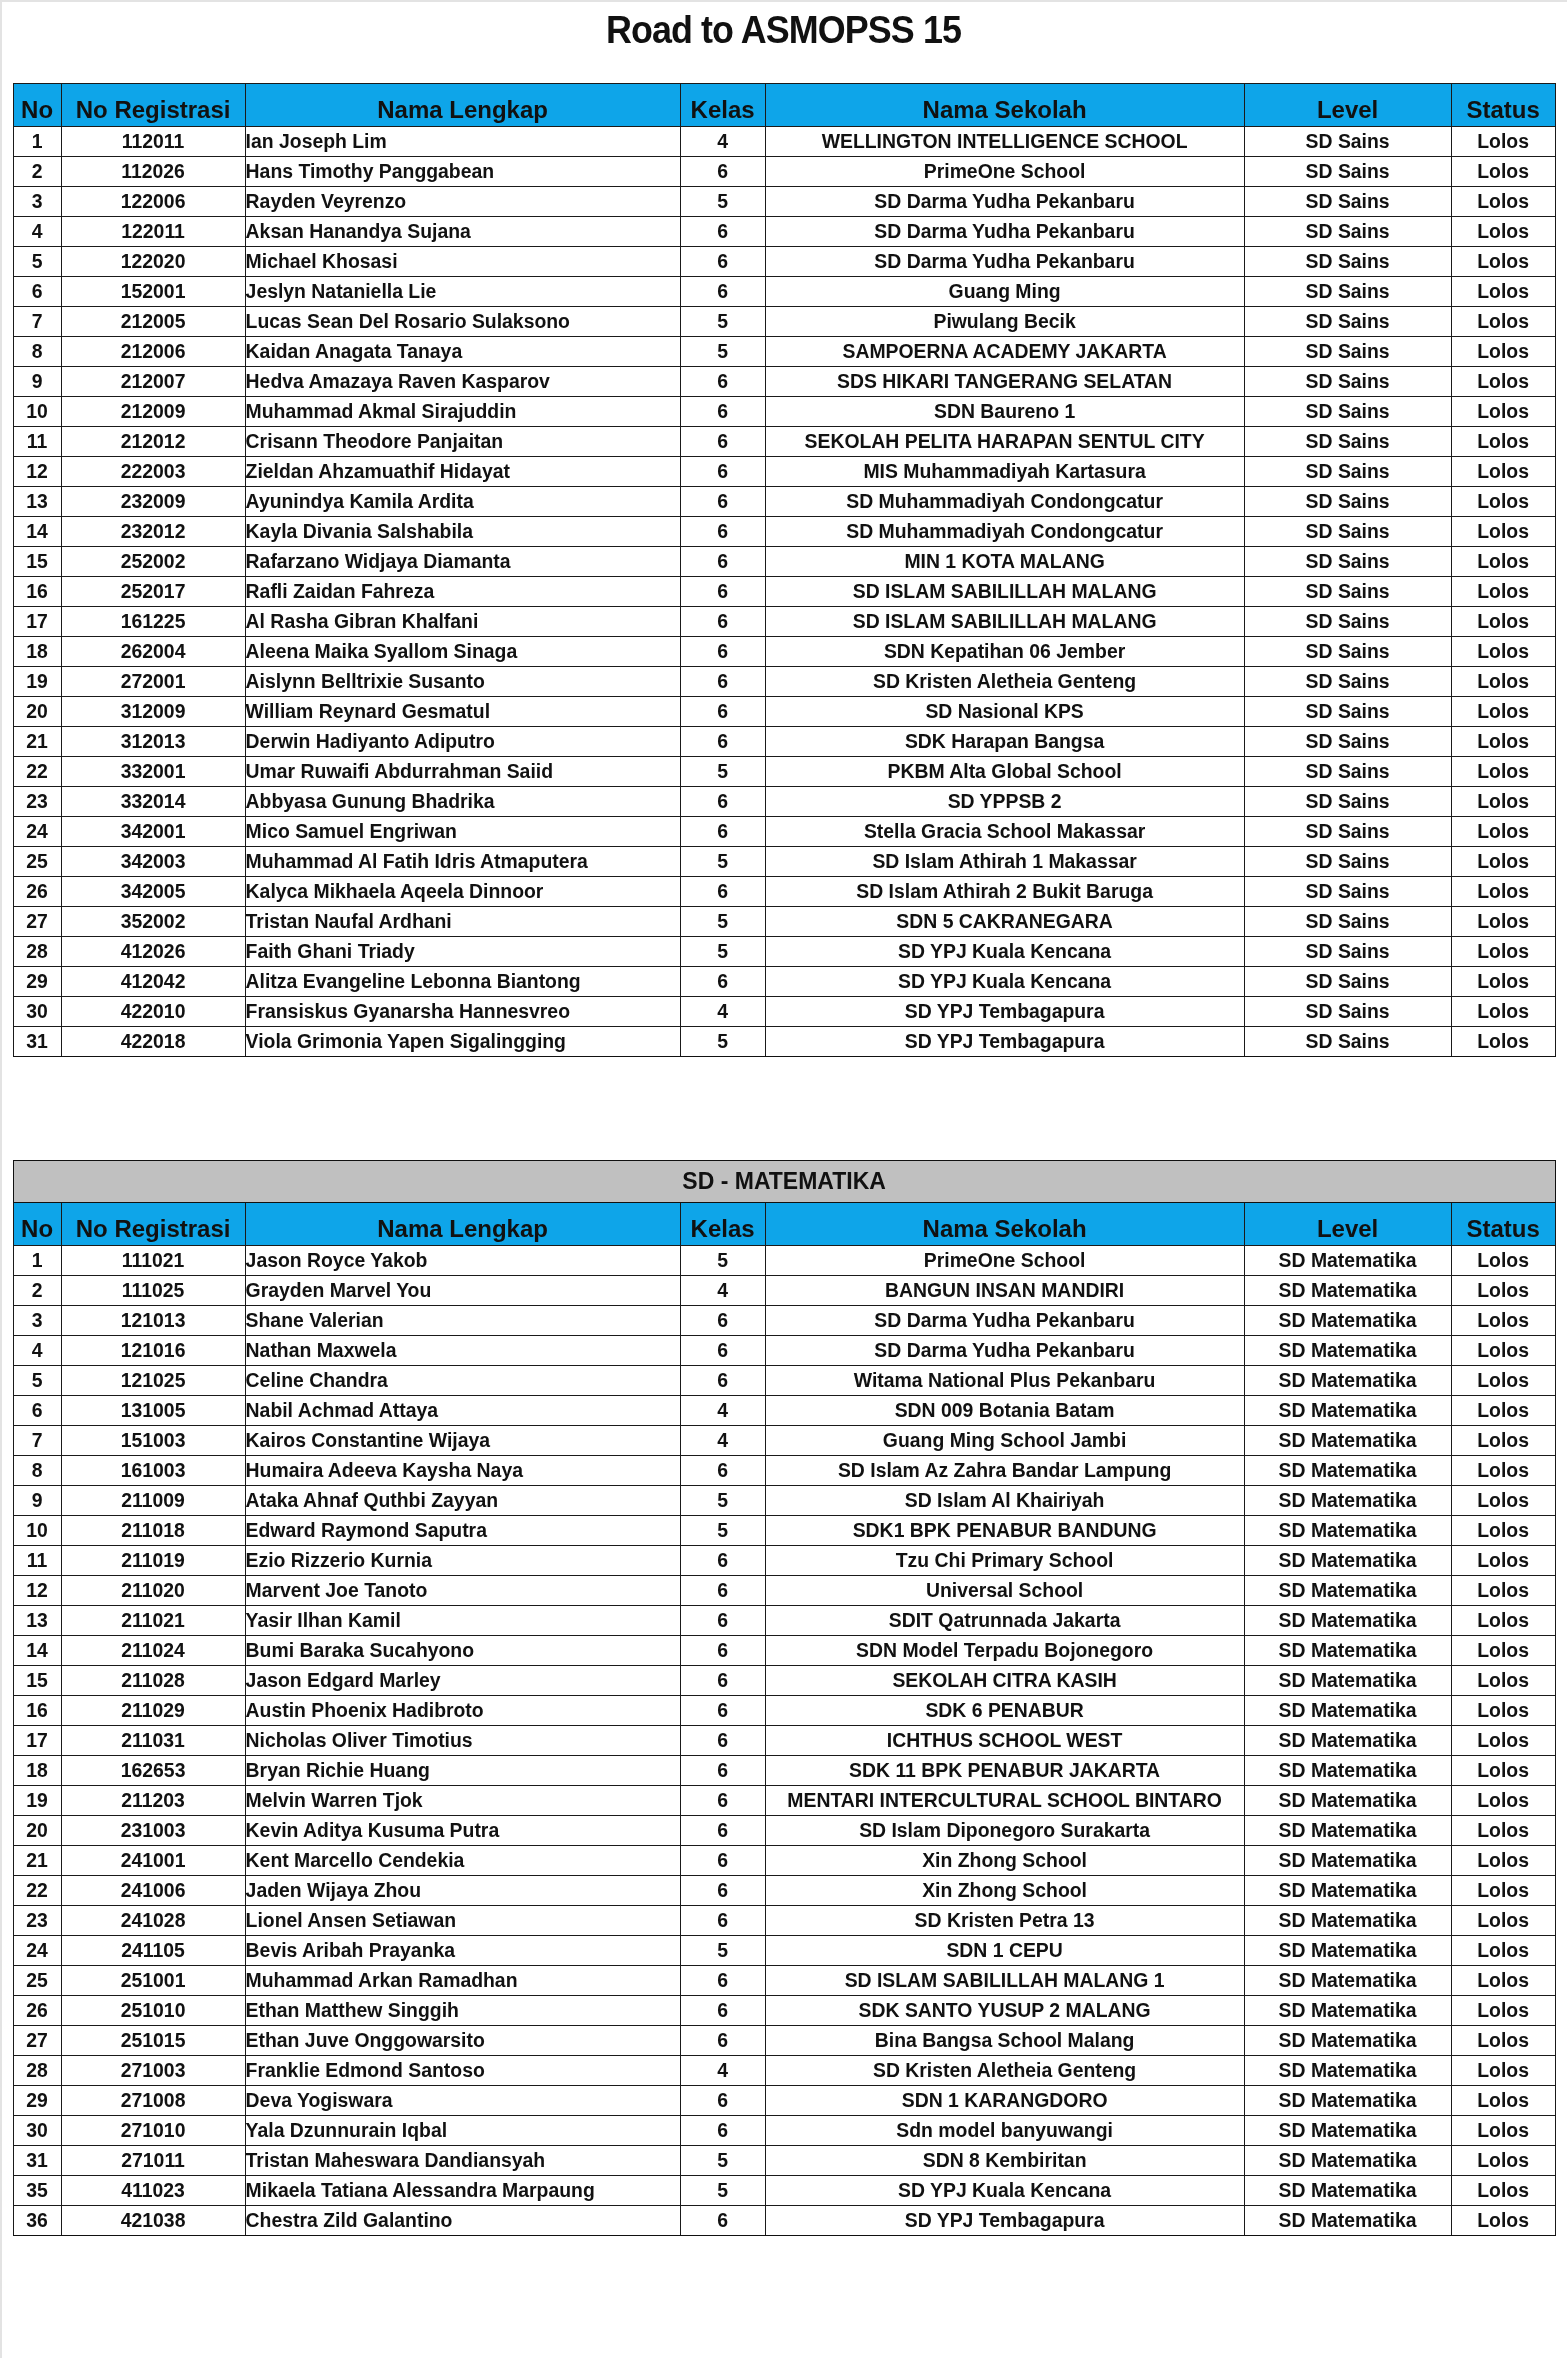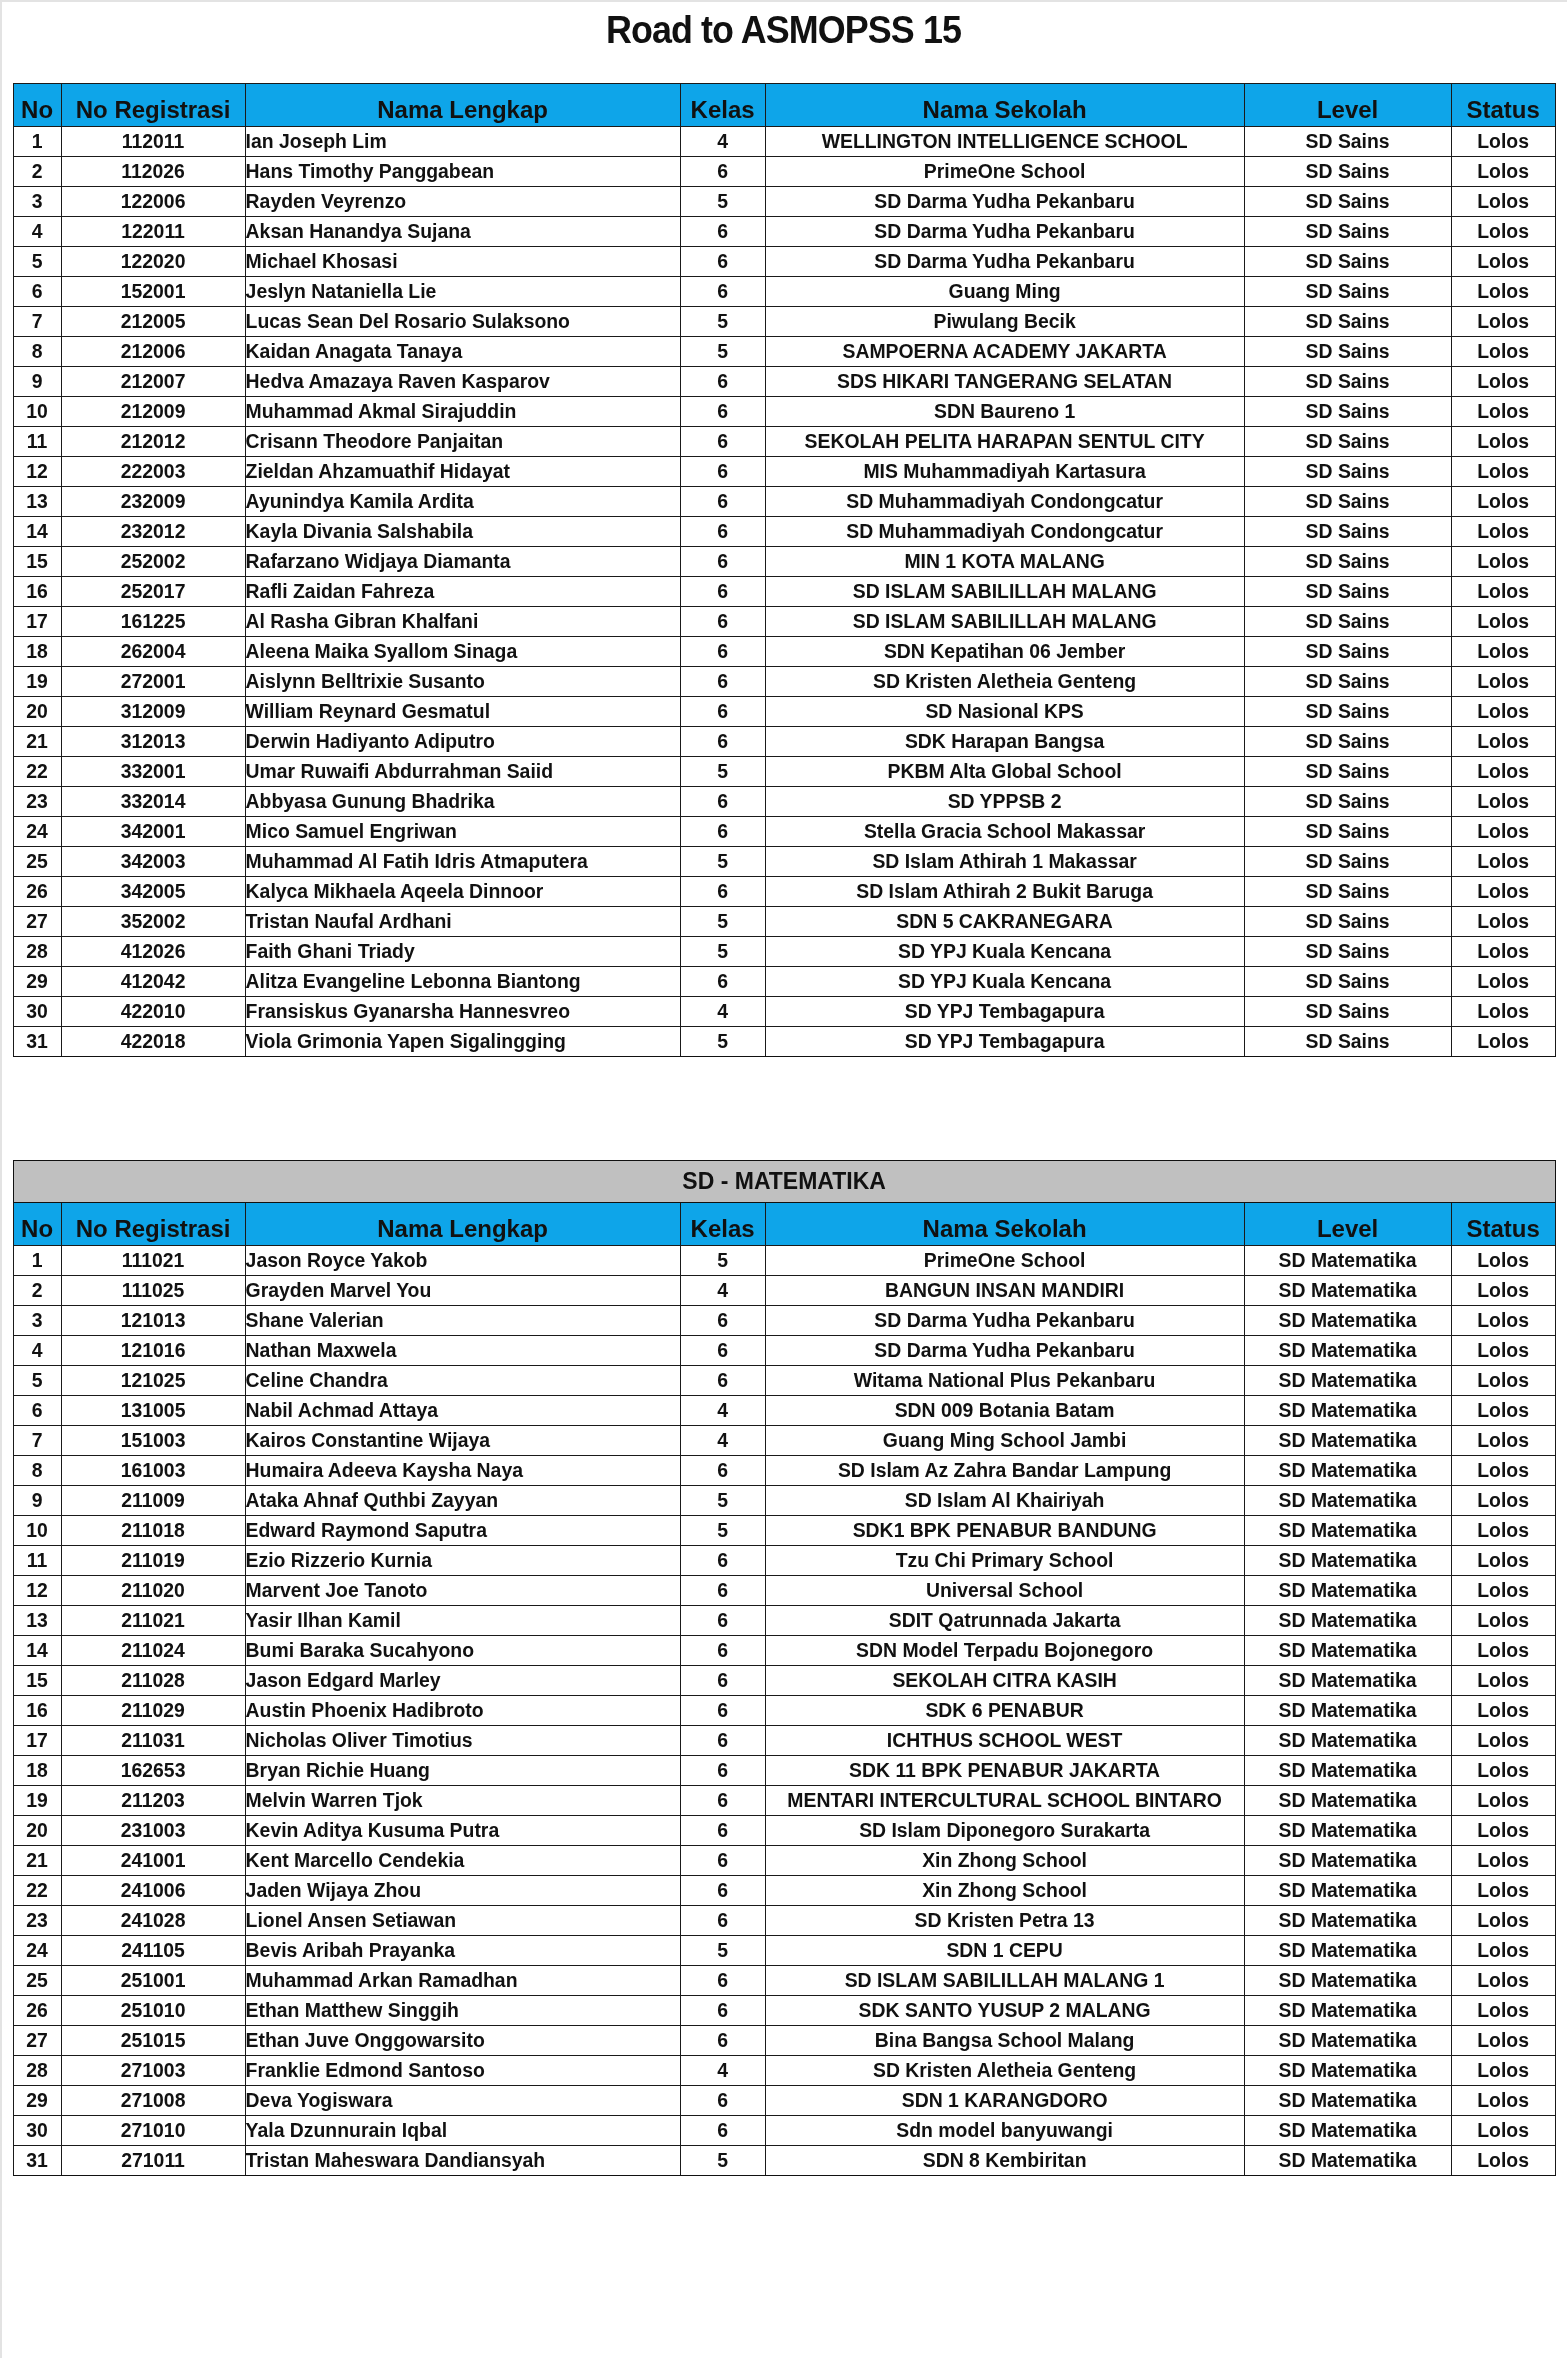--- a/index.html
+++ b/index.html
@@ -664,15 +664,33 @@
       </tr>
       <tr>
         <td class="center">31</td>
         <td class="center">271011</td>
         <td class="left">Tristan Maheswara Dandiansyah</td>
         <td class="center">5</td>
         <td class="center">SDN 8 Kembiritan</td>
         <td class="center">SD Matematika</td>
         <td class="center">Lolos</td>
       </tr>
+      <tr>
+        <td class="center">35</td>
+        <td class="center">411023</td>
+        <td class="left">Mikaela Tatiana Alessandra Marpaung</td>
+        <td class="center">5</td>
+        <td class="center">SD YPJ Kuala Kencana</td>
+        <td class="center">SD Matematika</td>
+        <td class="center">Lolos</td>
+      </tr>
+      <tr>
+        <td class="center">36</td>
+        <td class="center">421038</td>
+        <td class="left">Chestra Zild Galantino</td>
+        <td class="center">6</td>
+        <td class="center">SD YPJ Tembagapura</td>
+        <td class="center">SD Matematika</td>
+        <td class="center">Lolos</td>
+      </tr>
     </tbody>
 </table>
 
 
 </body></html>

